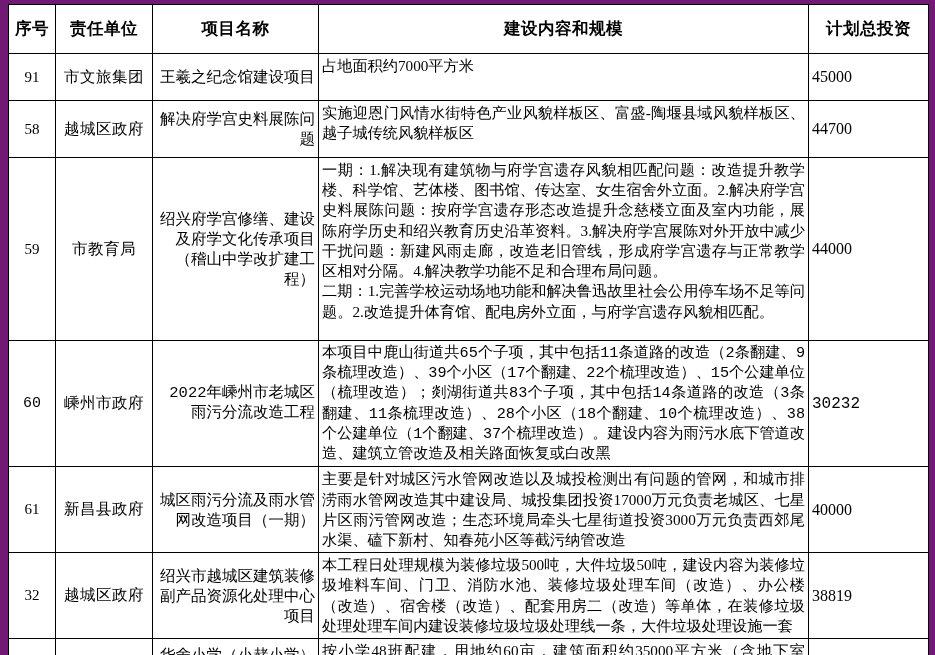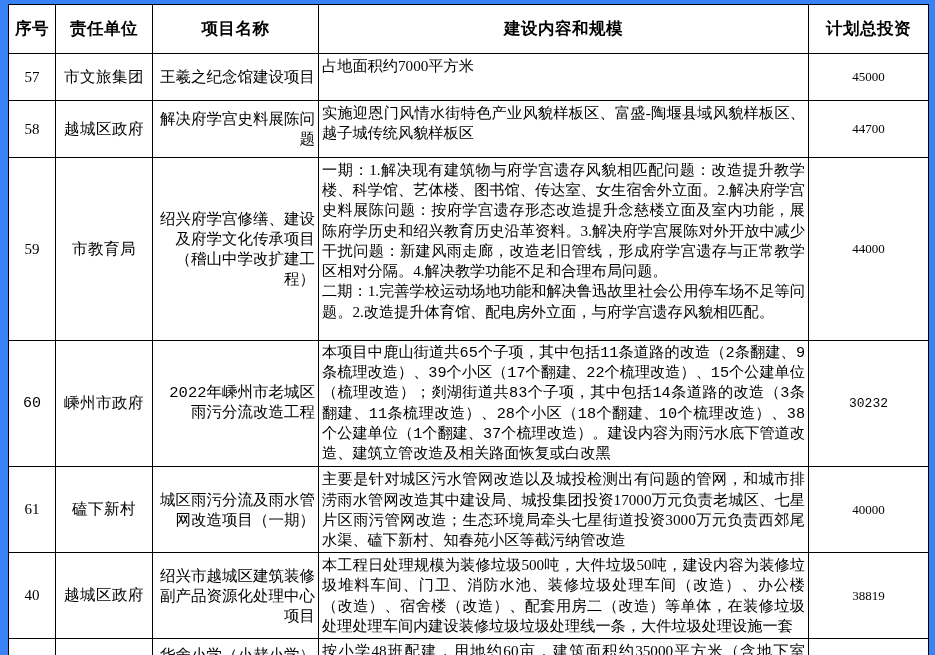--- a/index.html
+++ b/index.html
@@ -11,21 +11,21 @@
     width: 935px;
     height: 655px;
     font-family: "Liberation Serif", "DejaVu Serif", serif;
     color: #000000;
     overflow: hidden;
   }
   #sheet {
     position: relative;
     width: 935px;
     height: 655px;
-    background: #3b82f6;
+    background: #701a75;
   }
   table.project-table {
     position: absolute;
     left: 8px;
     top: 4px;
     width: 920px;
     border-collapse: collapse;
     table-layout: fixed;
     background: #ffffff;
   }
@@ -75,22 +75,21 @@
     padding-top: 4px;
     padding-left: 3px;
     padding-right: 2px;
   }
   td.content .para {
     margin: 0;
     text-align: justify;
     text-justify: inter-ideograph;
   }
   td.invest {
-    text-align: center;
-    font-size: 13px;
+    font-size: 16px;
   }
 
   
   tr.r57 td { height: 42px; }
   tr.r58 td { height: 52px; }
   tr.r59 td { height: 178px; }
   tr.r60 td { height: 100px; font-family: Liberation Mono, monospace; }
   tr.r61 td { height: 76px; }
   tr.r62 td { height: 76px; }
   tr.r63 td { height: 48px; }
@@ -120,21 +119,21 @@
         <th>责任单位</th>
         <th>项目名称</th>
         <th>建设内容和规模</th>
         <th>计划总投资</th>
       </tr>
     </thead>
 
     <tbody>
 
       <tr class="r57">
-        <td class="seq">57</td>
+        <td class="seq">91</td>
         <td class="unit">市文旅集团</td>
         <td class="name">王羲之纪念馆建设项目</td>
         <td class="content">
             <p class="para">占地面积约7000平方米</p>
           </td>
         <td class="invest">45000</td>
       </tr>
 
       <tr class="r58">
         <td class="seq">58</td>
@@ -162,30 +161,30 @@
         <td class="unit">嵊州市政府</td>
         <td class="name">2022年嵊州市老城区雨污分流改造工程</td>
         <td class="content">
             <p class="para">本项目中鹿山街道共65个子项，其中包括11条道路的改造（2条翻建、9条梳理改造）、39个小区（17个翻建、22个梳理改造）、15个公建单位（梳理改造）；剡湖街道共83个子项，其中包括14条道路的改造（3条翻建、11条梳理改造）、28个小区（18个翻建、10个梳理改造）、38个公建单位（1个翻建、37个梳理改造）。建设内容为雨污水底下管道改造、建筑立管改造及相关路面恢复或白改黑</p>
           </td>
         <td class="invest">30232</td>
       </tr>
 
       <tr class="r61">
         <td class="seq">61</td>
-        <td class="unit">磕下新村</td>
+        <td class="unit">新昌县政府</td>
         <td class="name">城区雨污分流及雨水管网改造项目（一期）</td>
         <td class="content">
             <p class="para">主要是针对城区污水管网改造以及城投检测出有问题的管网，和城市排涝雨水管网改造其中建设局、城投集团投资17000万元负责老城区、七星片区雨污管网改造；生态环境局牵头七星街道投资3000万元负责西郊尾水渠、磕下新村、知春苑小区等截污纳管改造</p>
           </td>
         <td class="invest">40000</td>
       </tr>
 
       <tr class="r62">
-        <td class="seq">40</td>
+        <td class="seq">32</td>
         <td class="unit">越城区政府</td>
         <td class="name">绍兴市越城区建筑装修副产品资源化处理中心项目</td>
         <td class="content">
             <p class="para">本工程日处理规模为装修垃圾500吨，大件垃圾50吨，建设内容为装修垃圾堆料车间、门卫、消防水池、装修垃圾处理车间（改造）、办公楼（改造）、宿舍楼（改造）、配套用房二（改造）等单体，在装修垃圾处理处理车间内建设装修垃圾垃圾处理线一条，大件垃圾处理设施一套</p>
           </td>
         <td class="invest">38819</td>
       </tr>
 
       <tr class="r63">
         <td class="seq">63</td>

